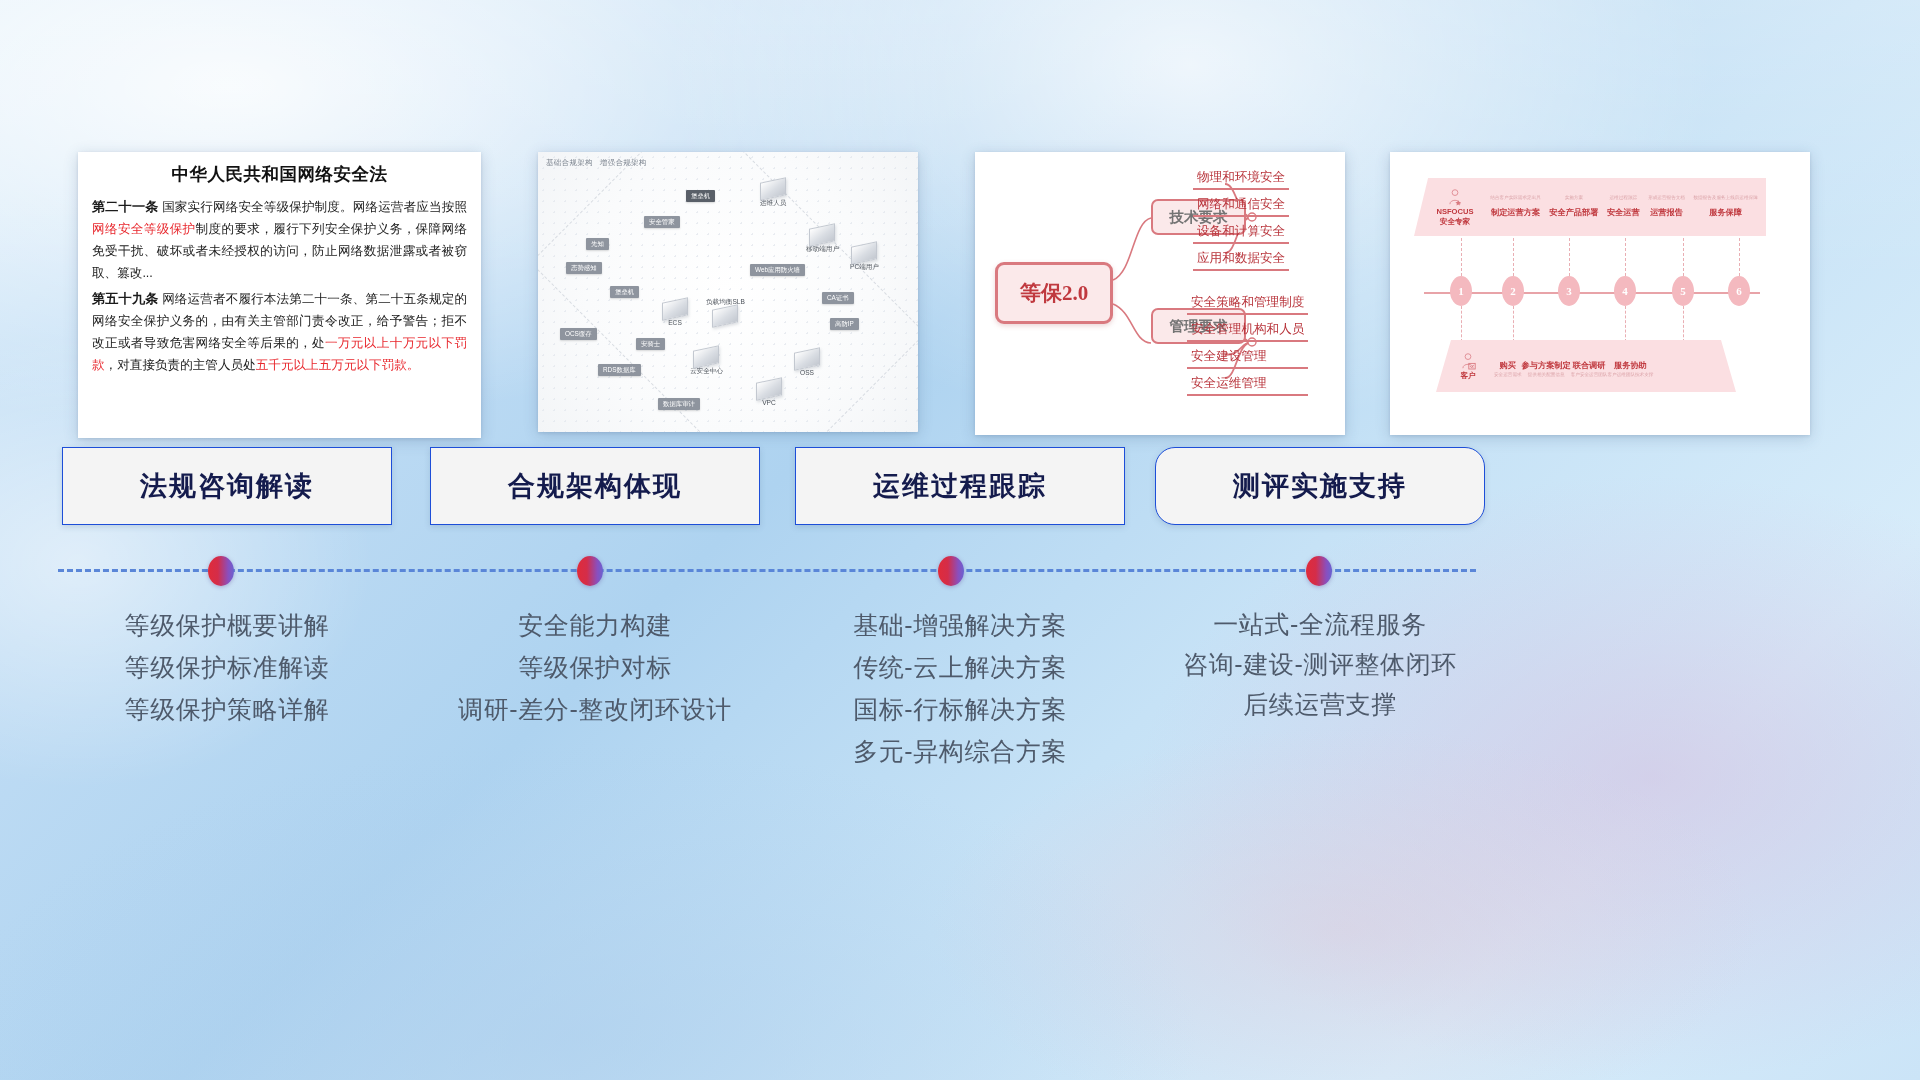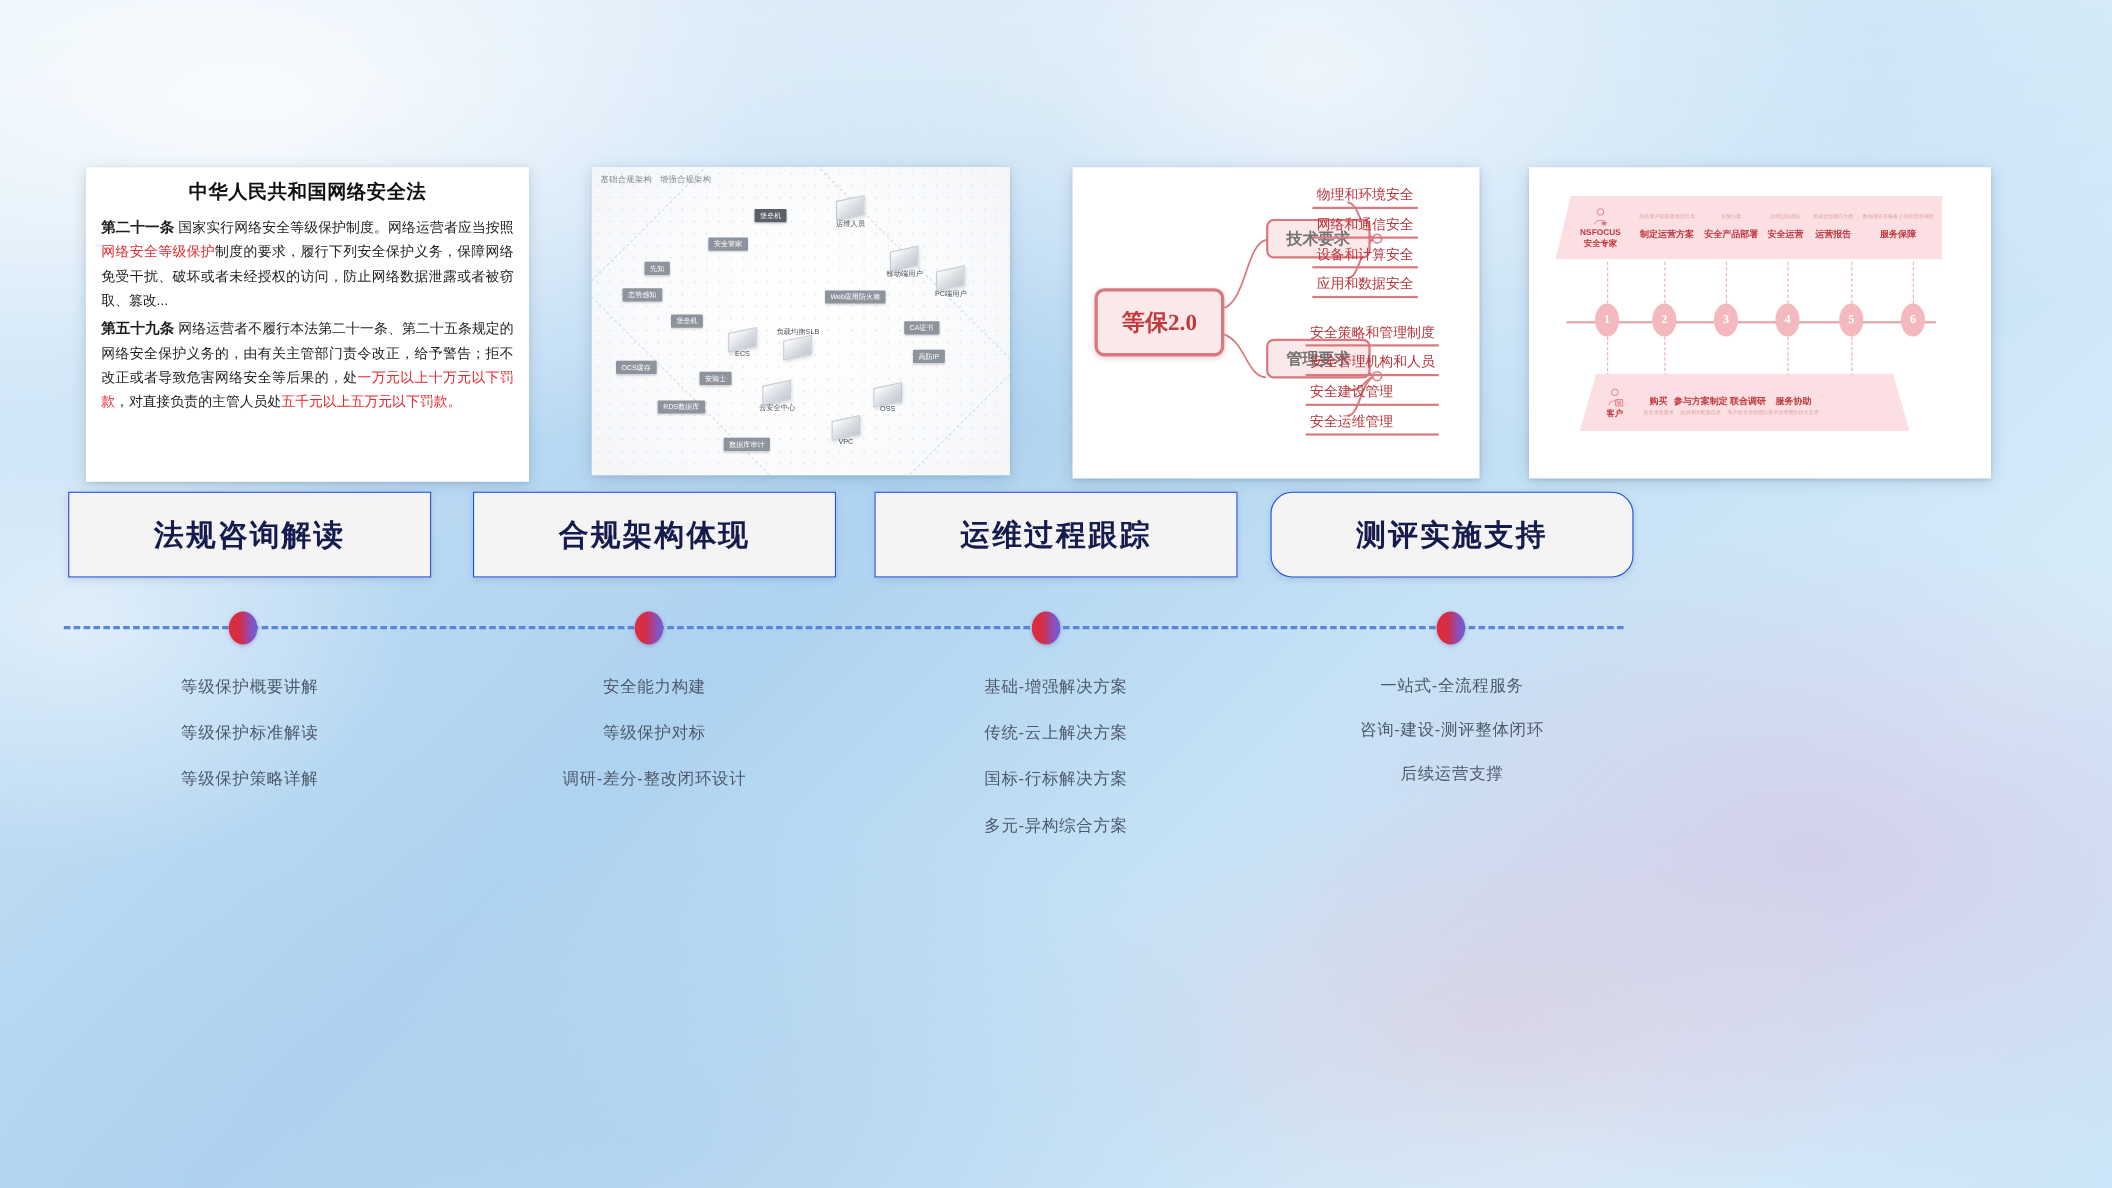--- a/index.html
+++ b/index.html
@@ -144,21 +144,21 @@
   }
   .d1 { left:208px; }
   .d2 { left:577px; }
   .d3 { left:938px; }
   .d4 { left:1306px; }
 
   
   .lists { position:absolute; top:604px; left:0; width:1920px; height:220px; }
   .list { position:absolute; top:0; text-align:center; }
   .list .item {
-     font-size:15px; color:#4e5a6b; line-height:42px; white-space:nowrap;
+     font-size:25px; color:#4e5a6b; line-height:42px; white-space:nowrap;
      letter-spacing:.6px;
   }
   .l1 { left:62px;   width:330px; }
   .l2 { left:430px;  width:330px; }
   .l3 { left:795px;  width:330px; }
   .l4 { left:1155px; width:330px; }
   .l4 .item { line-height:40px; }
 </style>
 </head>
 <body>

